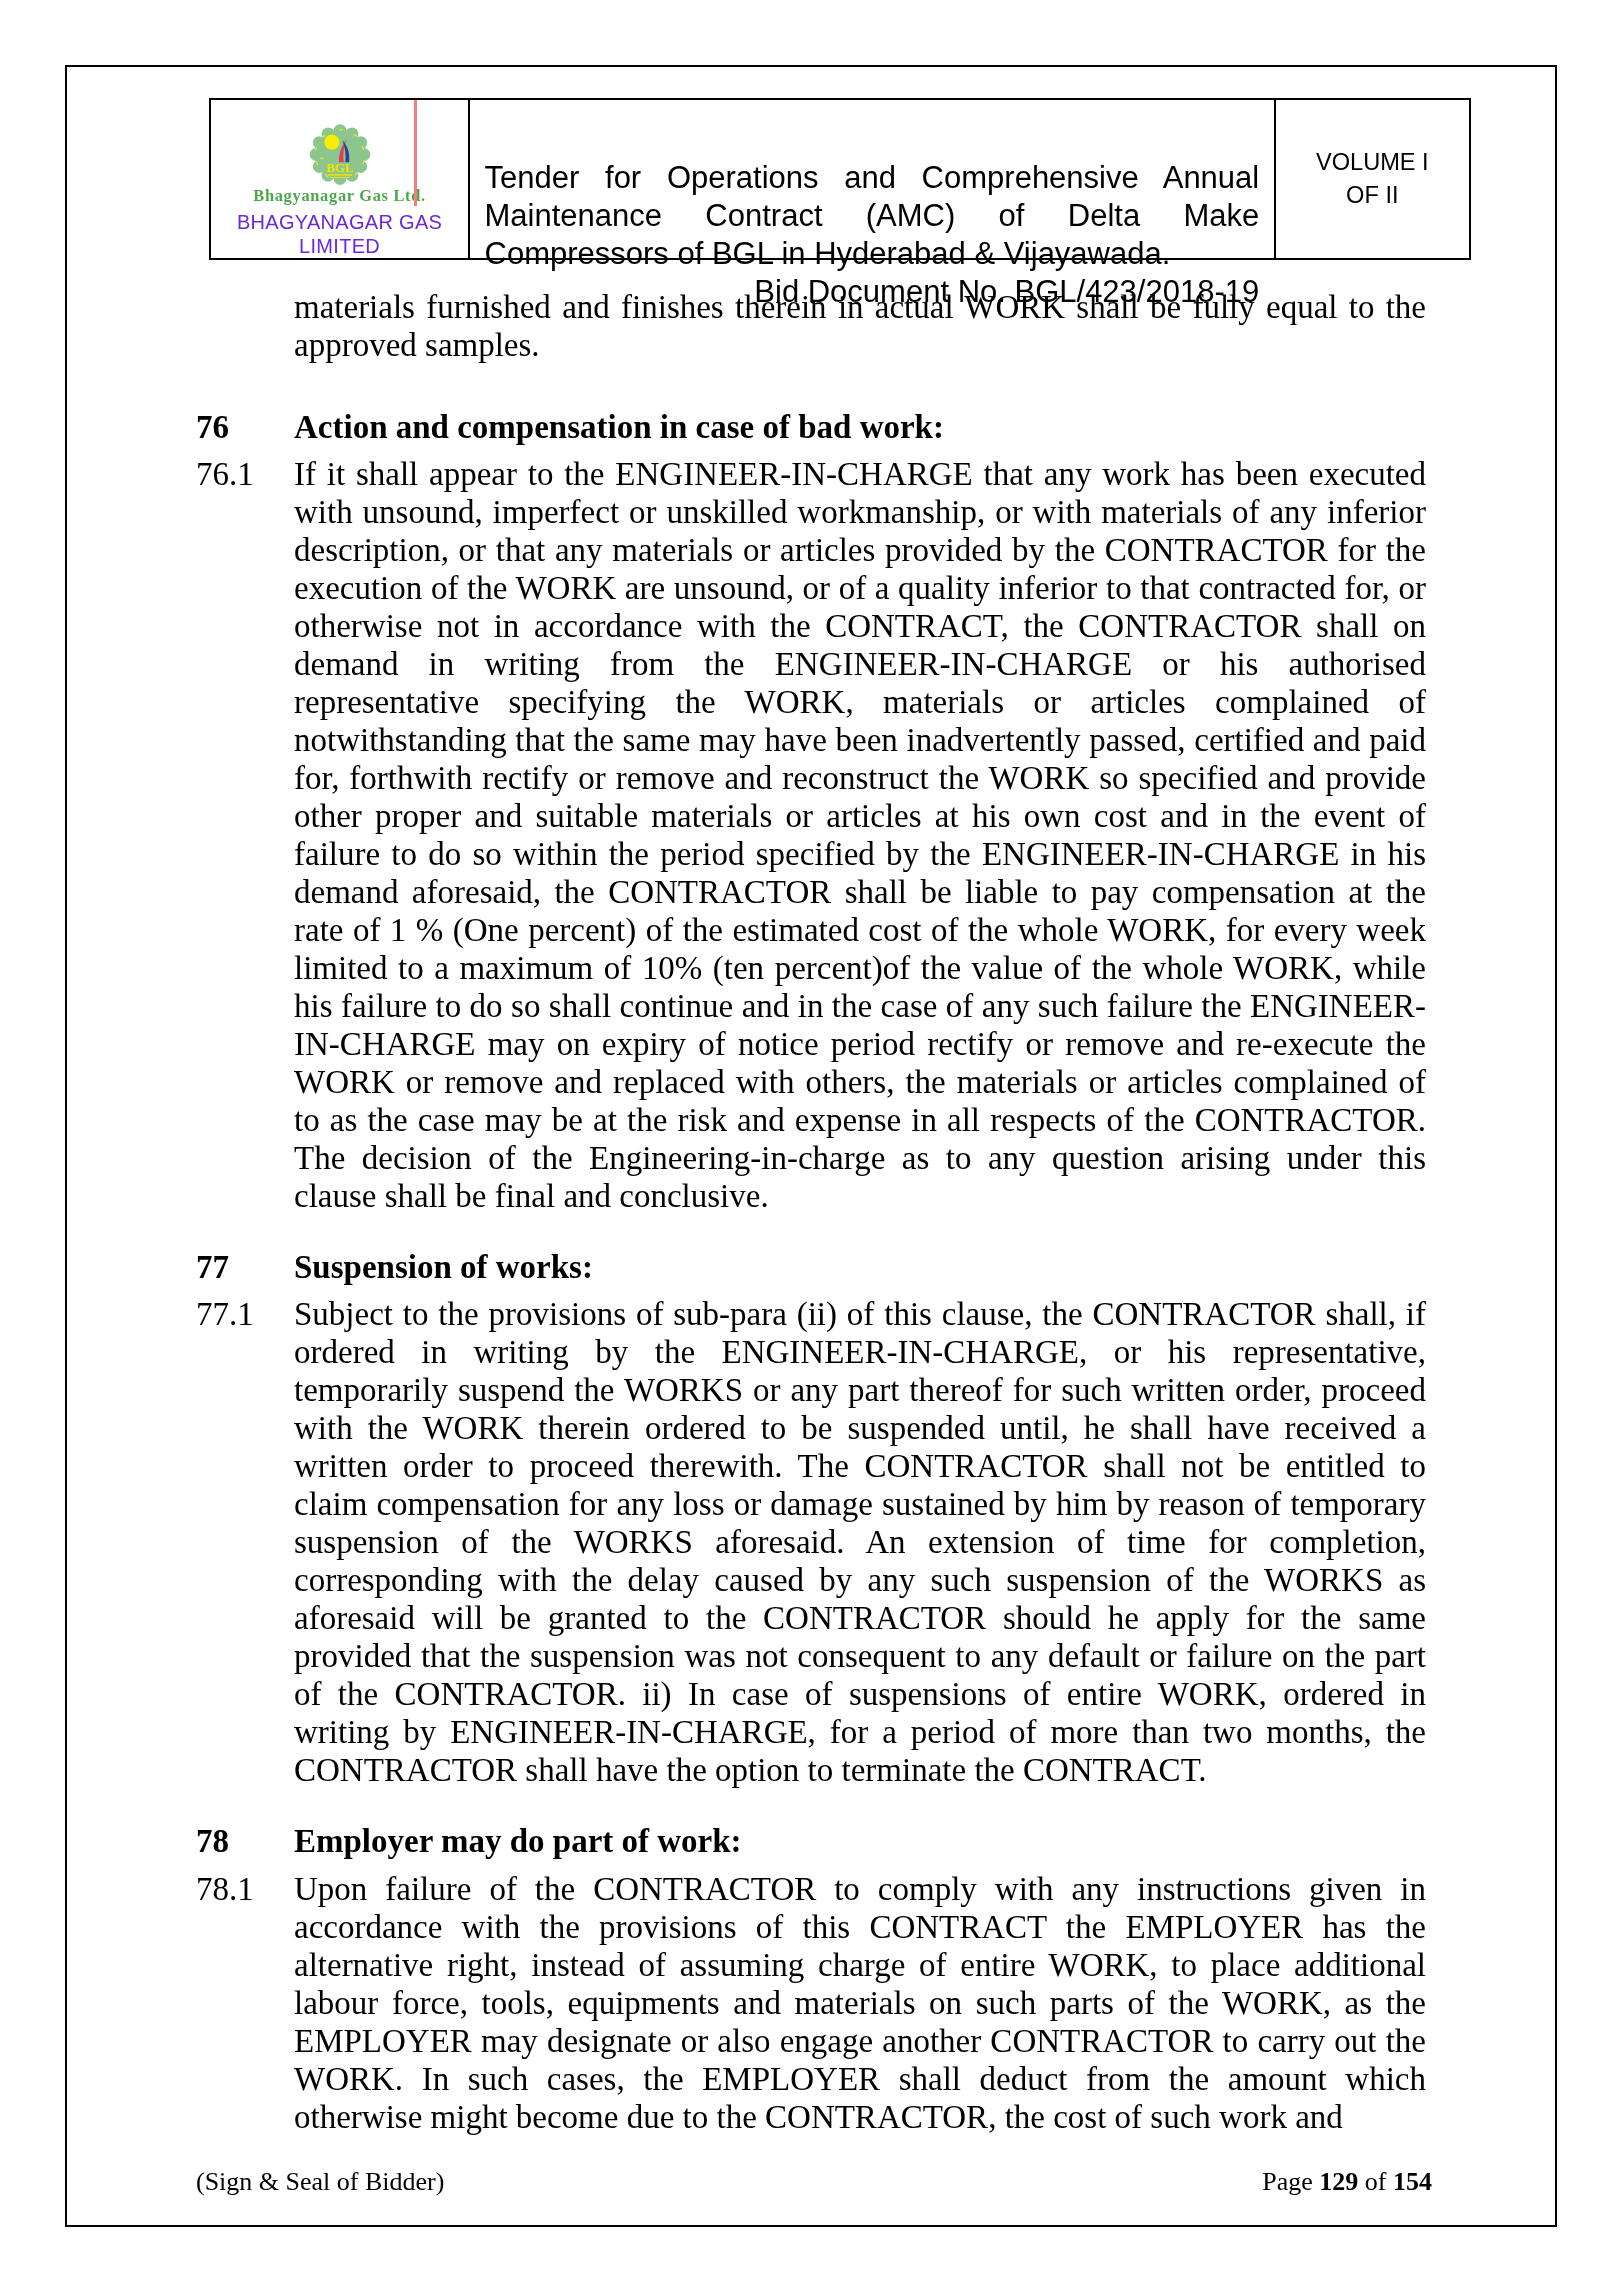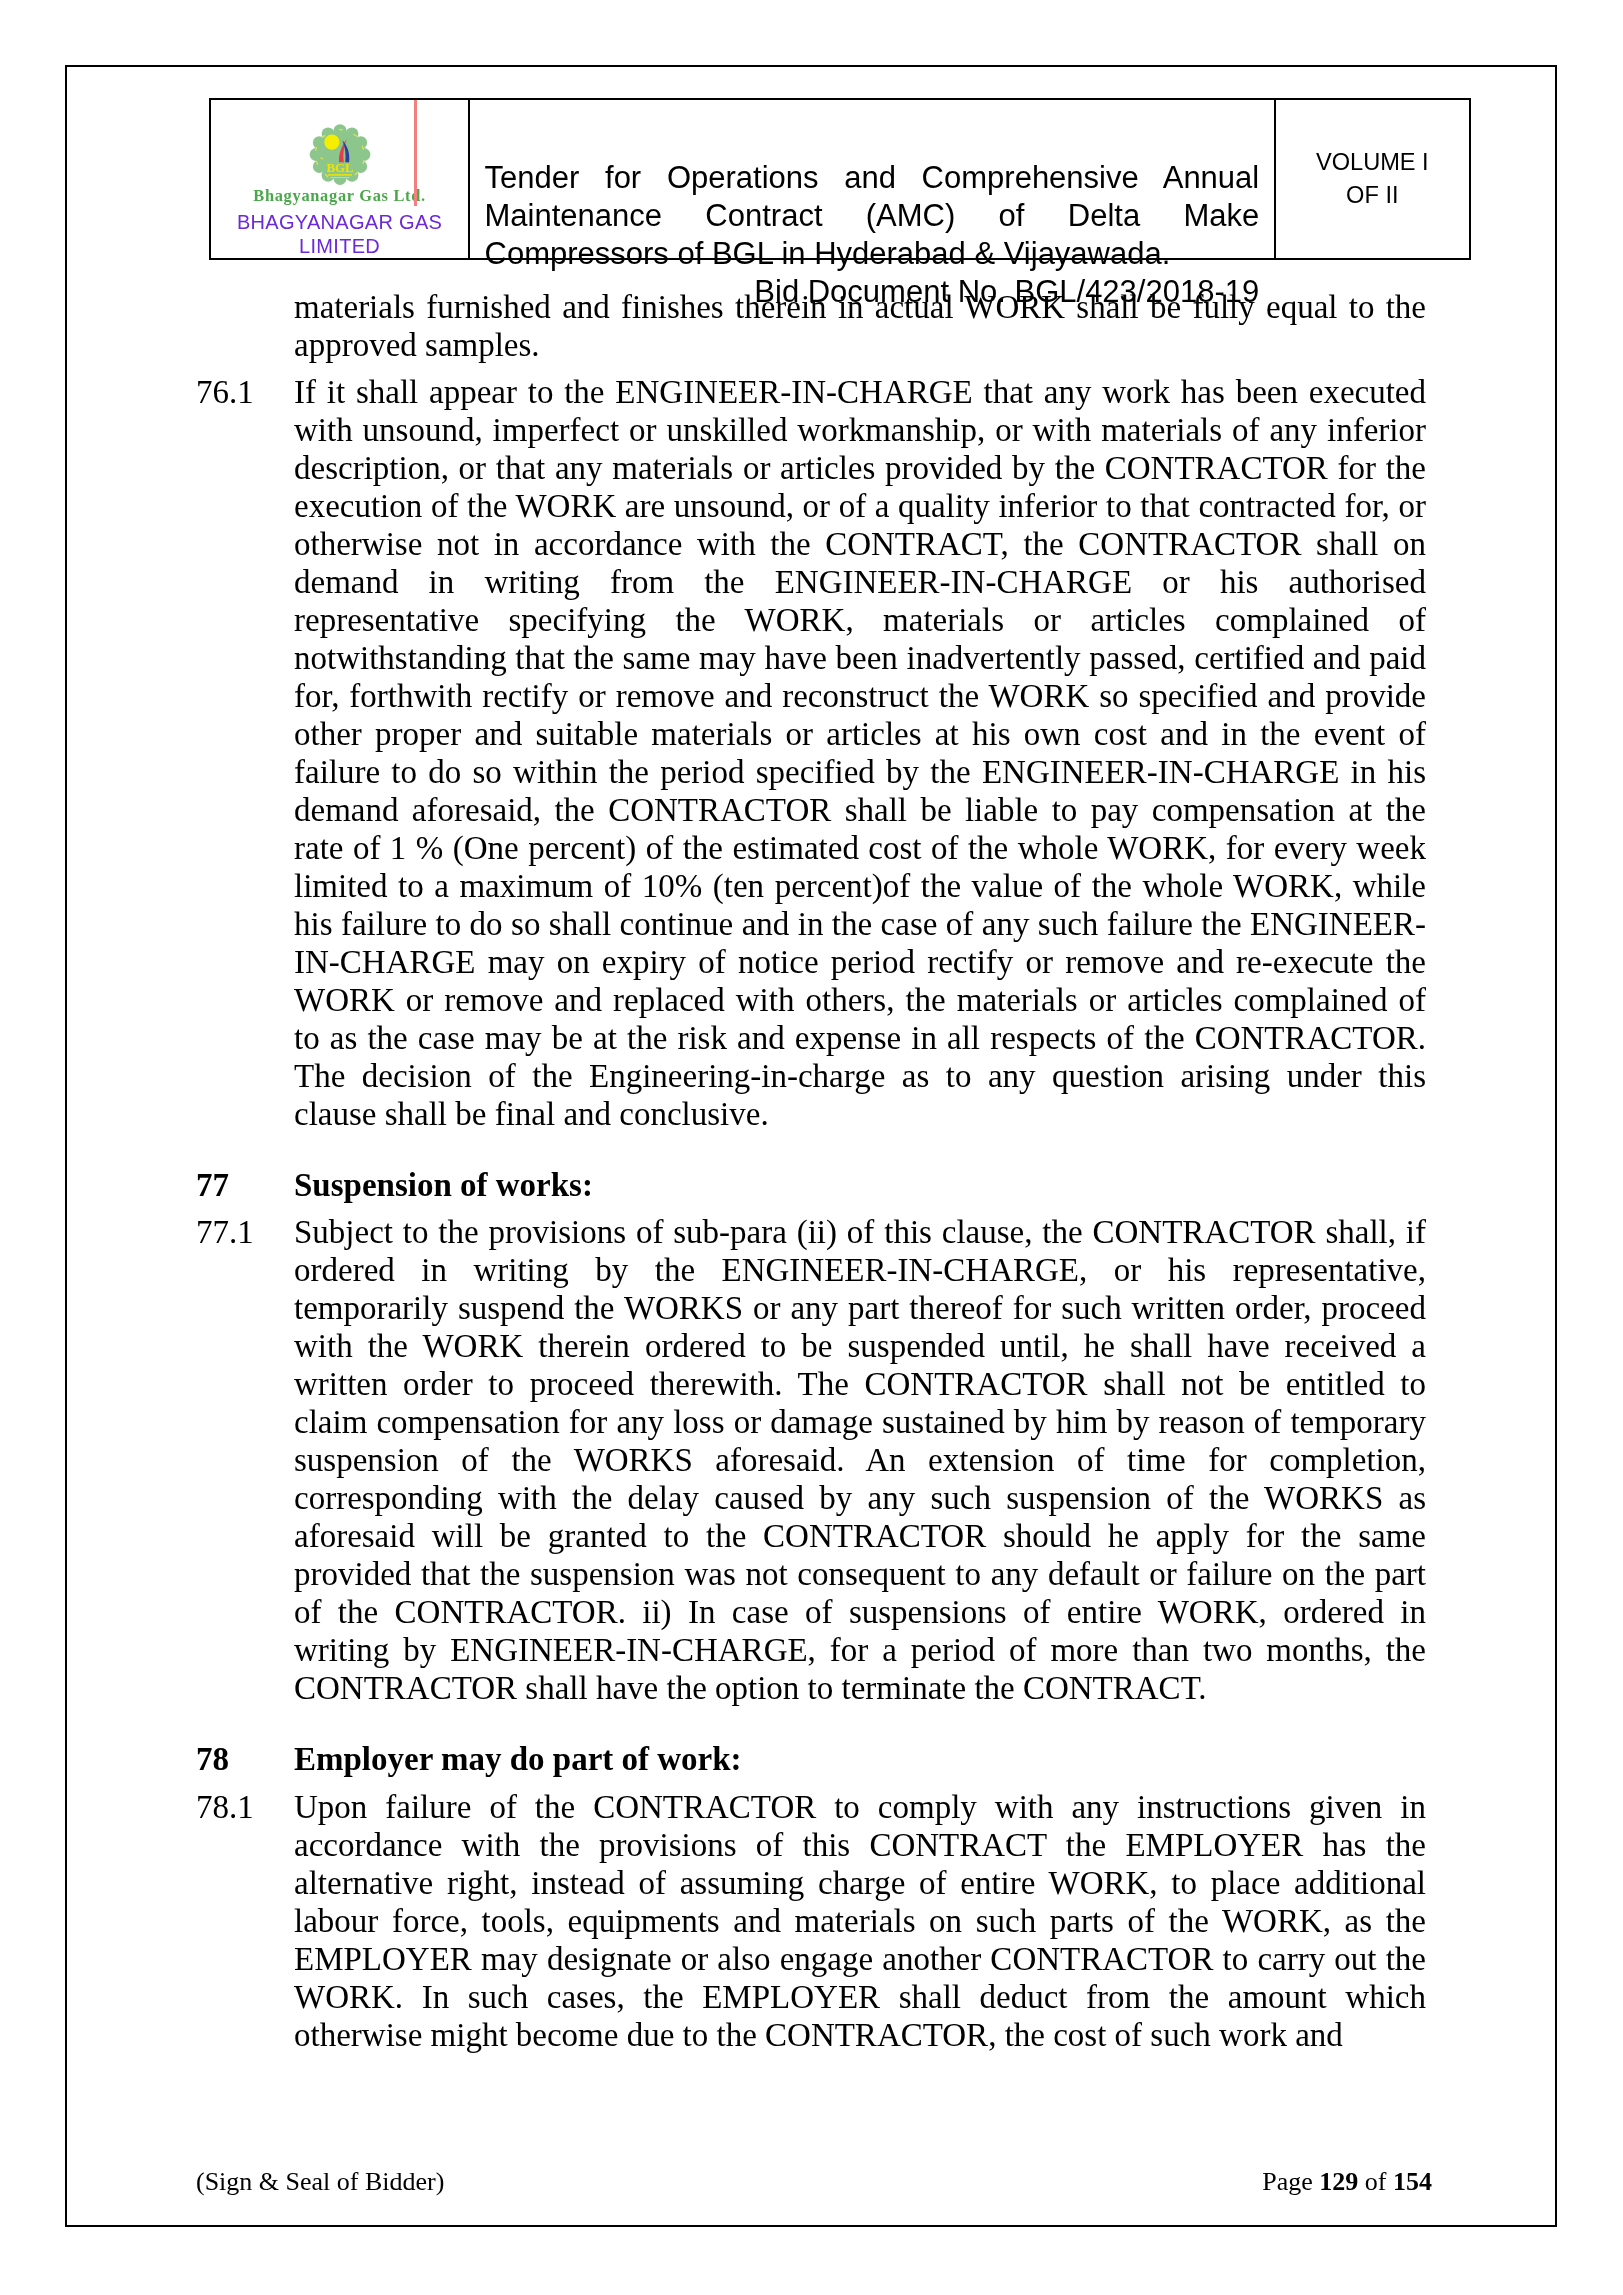--- a/index.html
+++ b/index.html
@@ -164,20 +164,24 @@
   </div>
 </div>
 
 <div class="content">
 
   <div class="row intro">
     <div class="num-col"></div>
     <div class="text-col">materials furnished and finishes therein in actual WORK shall be fully equal to the approved samples.</div>
   </div>
 
+  <div class="row heading-row h-76">
+    <div class="num-col">76</div>
+    <div class="text-col">Action and compensation in case of bad work:</div>
+  </div>
   <div class="row clause">
     <div class="num-col">76.1</div>
     <div class="text-col">If it shall appear to the ENGINEER-IN-CHARGE that any work has been executed with unsound, imperfect or unskilled workmanship, or with materials of any inferior description, or that any materials or articles provided by the CONTRACTOR for the execution of the WORK are unsound, or of a quality inferior to that contracted for, or otherwise not in accordance with the CONTRACT, the CONTRACTOR shall on demand in writing from the ENGINEER-IN-CHARGE or his authorised representative specifying the WORK, materials or articles complained of notwithstanding that the same may have been inadvertently passed, certified and paid for, forthwith rectify or remove and reconstruct the WORK so specified and provide other proper and suitable materials or articles at his own cost and in the event of failure to do so within the period specified by the ENGINEER-IN-CHARGE in his demand aforesaid, the CONTRACTOR shall be liable to pay compensation at the rate of 1 % (One percent) of the estimated cost of the whole WORK, for every week limited to a maximum of 10% (ten percent)of the value of the whole WORK, while his failure to do so shall continue and in the case of any such failure the ENGINEER-IN-CHARGE may on expiry of notice period rectify or remove and re-execute the WORK or remove and replaced with others, the materials or articles complained of to as the case may be at the risk and expense in all respects of the CONTRACTOR. The decision of the Engineering-in-charge as to any question arising under this clause shall be final and conclusive.</div>
   </div>
 
   <div class="row heading-row h-77">
     <div class="num-col">77</div>
     <div class="text-col">Suspension of works:</div>
   </div>
   <div class="row clause">

